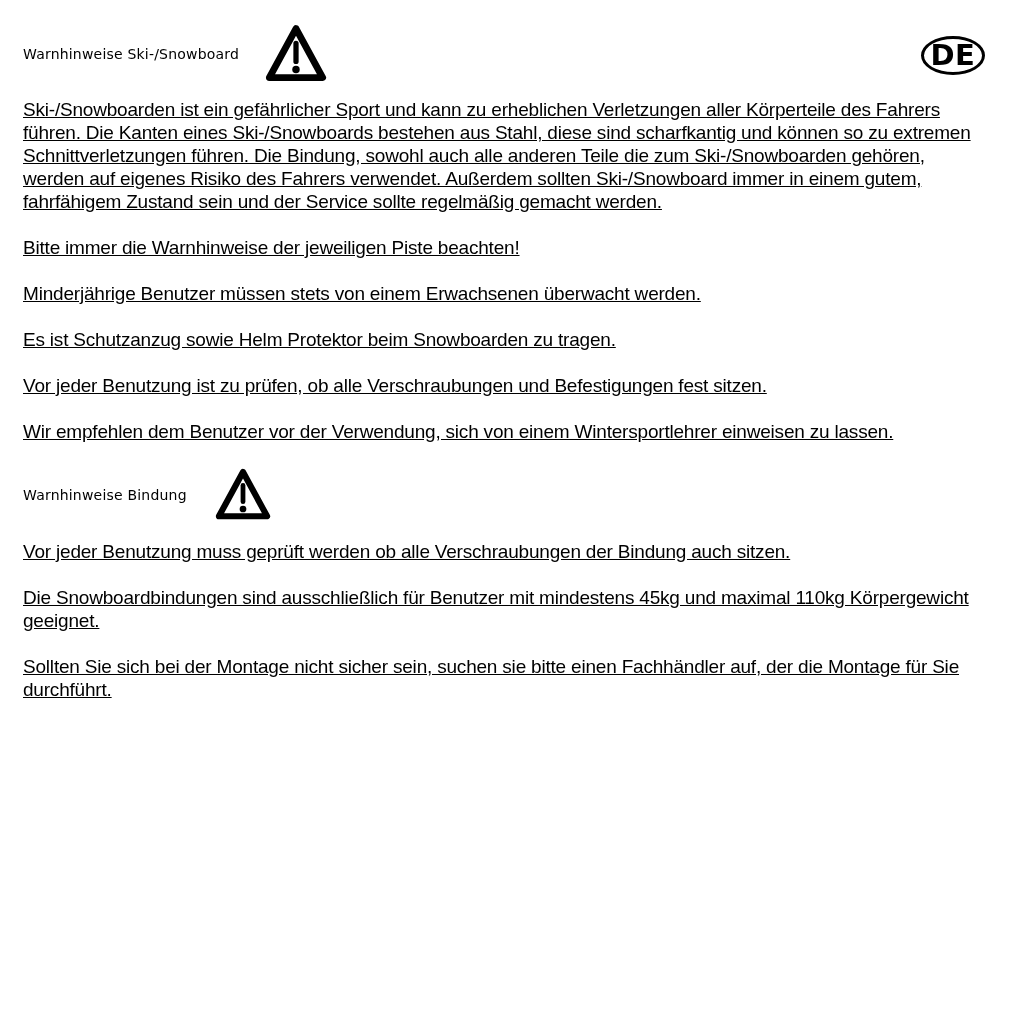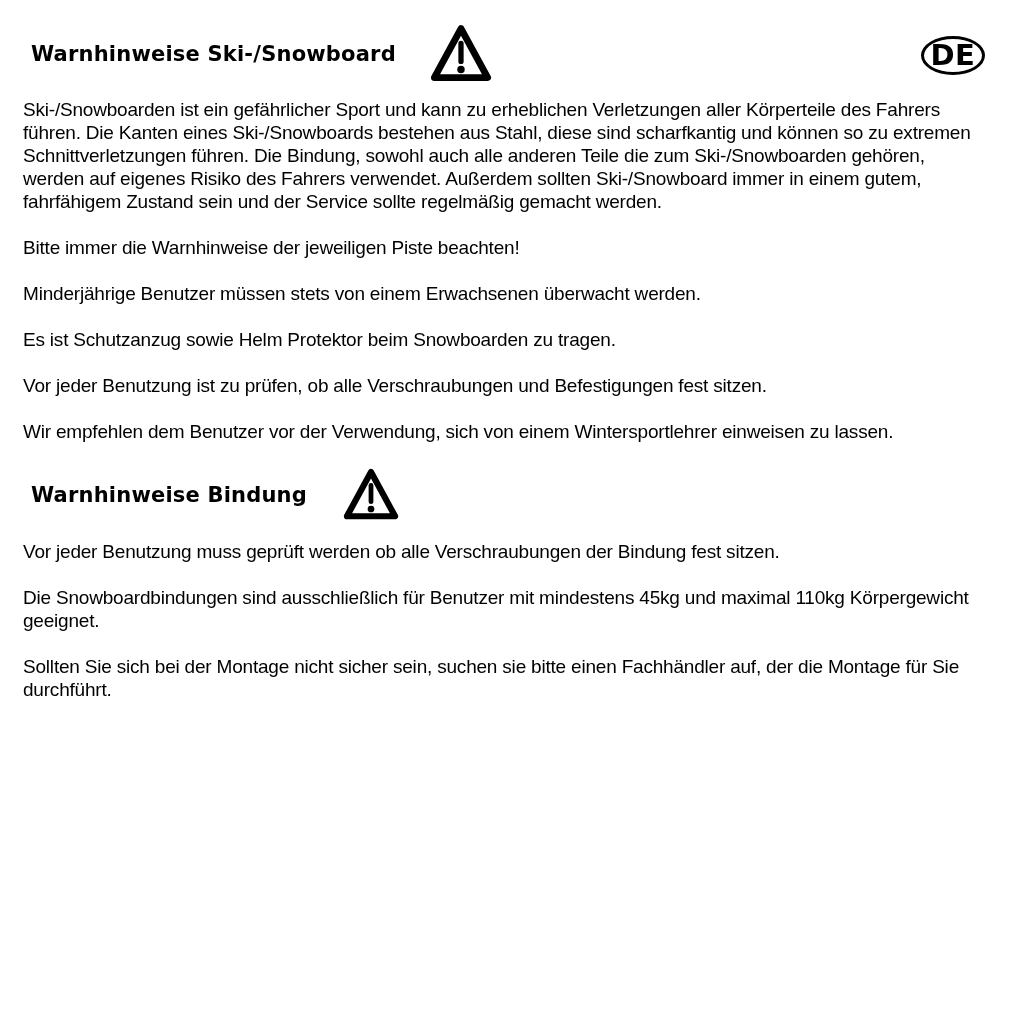--- a/index.html
+++ b/index.html
@@ -46,35 +46,36 @@
     align-items: center;
     gap: 26px;
     margin: 0 0 12px 0;
   }
   .heading-row.second {
     gap: 28px;
     margin: 0 0 16px 0;
   }
   h1 {
     font-family: "DejaVu Sans", sans-serif;
-    font-size: 21px;
-    font-weight: bold;
-    margin: 8px;
+    font-size: 14px;
+    font-weight: normal;
+    margin: 0;
     letter-spacing: 0.2px;
     white-space: nowrap;
   }
   .warn-icon { display: inline-block; line-height: 0; }
   .warn-icon svg { display: block; }
   
   p.body-text {
     font-size: 19px;
     line-height: 23px;
     letter-spacing: -0.2px;
     margin: 0 0 23px 0;
     max-width: 958px;
+    text-decoration: underline;
   }
   section { margin: 0; padding: 0; }
 </style>
 </head>
 <body>
 
 <div class="page">
 
   <div class="lang-badge">
     <span>DE</span>
@@ -105,18 +106,18 @@
       <h1>Warnhinweise Bindung</h1>
       <span class="warn-icon">
         <svg viewBox="0 0 100 100" width="56" height="58" aria-hidden="true">
           <path d="M50 9 L93 88 L7 88 Z" fill="none" stroke="#000" stroke-width="11" stroke-linejoin="round"></path>
           <path d="M50 33 L50 62" stroke="#000" stroke-width="8.5" stroke-linecap="round" fill="none"></path>
           <circle cx="50" cy="75" r="6" fill="#000"></circle>
         </svg>
       </span>
     </div>
 
-    <p class="body-text">Vor jeder Benutzung muss geprüft werden ob alle Verschraubungen der Bindung fest sitzen.</p>
+    <p class="body-text">Vor jeder Benutzung muss geprüft werden ob alle Verschraubungen der Bindung auch sitzen.</p>
     <p class="body-text">Die Snowboardbindungen sind ausschließlich für Benutzer mit mindestens 45kg und maximal 110kg Körpergewicht geeignet.</p>
     <p class="body-text">Sollten Sie sich bei der Montage nicht sicher sein, suchen sie bitte einen Fachhändler auf, der die Montage für Sie durchführt.</p>
   </section>
 
 </div>
 
 </body></html>

